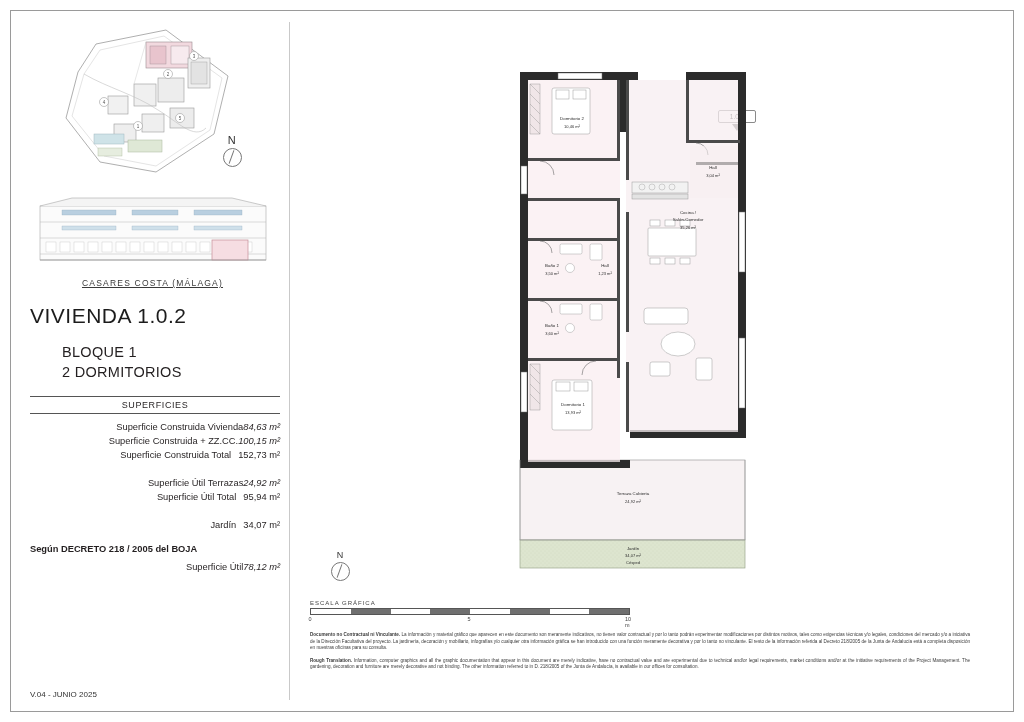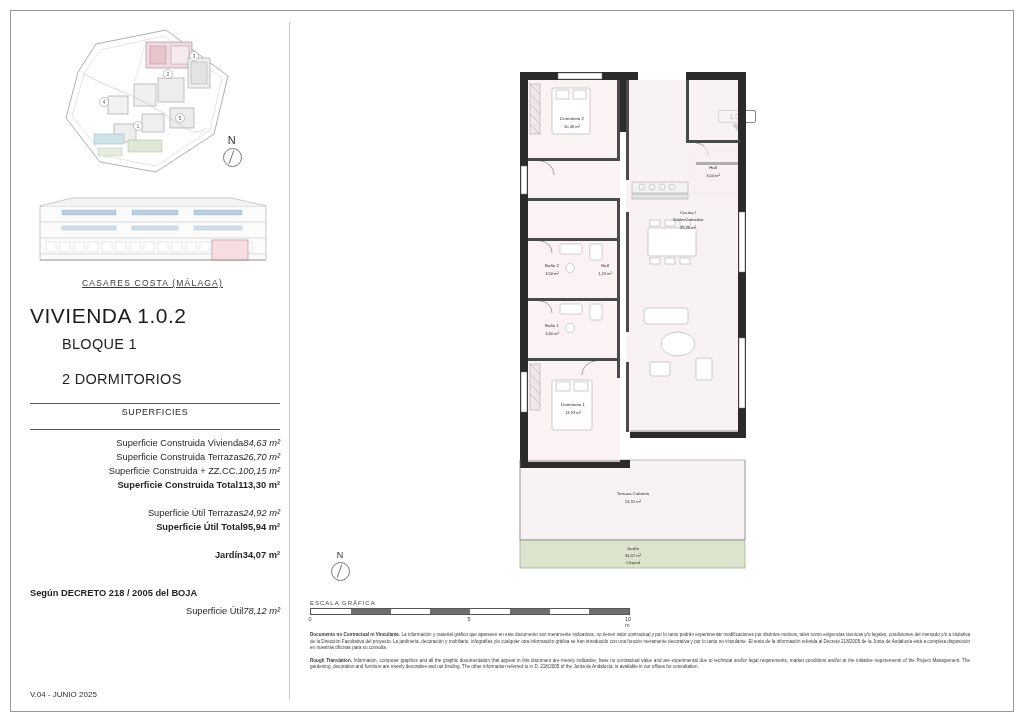--- a/index.html
+++ b/index.html
@@ -106,62 +106,62 @@
 
   .title-block { margin-top: 16px; }
   .title-main {
     font-size: 21px;
     font-weight: normal;
     letter-spacing: .5px;
     color: #1c1c1c;
   }
   .title-sub1 {
     font-size: 14.5px;
-    margin-top: 8px;
+    margin-top: 16px;
     margin-left: 32px;
     letter-spacing: .3px;
   }
   .title-sub2 {
     font-size: 14.5px;
-    margin-top: 19px;
+    margin-top: 4px;
     margin-left: 32px;
     letter-spacing: .3px;
   }
 
   
   .surfaces {
     margin-top: 16px;
     width: 250px;
     font-size: 9px;
   }
   .surf-head {
     text-align: center;
     font-size: 9px;
     letter-spacing: .6px;
-    padding-bottom: 12px;
+    padding-bottom: 3px;
     border-bottom: 1px solid #555;
     border-top: 1px solid #555;
     padding-top: 3px;
   }
   .surf-rows { margin-top: 6px; }
   .surf-row {
     display: flex;
     justify-content: flex-end;
     line-height: 14px;
     font-size: 9.3px;
   }
   .surf-row .label { }
   .surf-row .value { font-style: italic; }
   .surf-row.bold .label,
-  .surf-row.bold .value { font-weight: bold; font-style: normal; }
+  .surf-row.bold .value { font-weight: normal; font-style: normal; margin-left: 7px; }
   .surf-gap { height: 8px; }
   .decreto {
     font-size: 9.3px;
     font-weight: bold;
-    margin-top: 18px;
+    margin-top: 4px;
     margin-bottom: 4px;
   }
   .version {
     position: absolute;
     left: 0;
     top: 668px;
     font-size: 8px;
     color: #333;
   }
 
@@ -375,30 +375,26 @@
     </div>
 
     <div class="surfaces">
       <div class="surf-head">SUPERFICIES</div>
       <div class="surf-rows">
         <div class="surf-row">
           <span class="label">Superficie Construida Vivienda</span>
           <span class="value">84,63 m²</span>
         </div>
         <div class="surf-row">
-          <span class="label">Superficie Construida Terrazas</span>
-          <span class="value">26,70 m²</span>
-        </div>
-        <div class="surf-row">
           <span class="label">Superficie Construida + ZZ.CC.</span>
           <span class="value">100,15 m²</span>
         </div>
         <div class="surf-row bold">
           <span class="label">Superficie Construida Total</span>
-          <span class="value">113,30 m²</span>
+          <span class="value">152,73 m²</span>
         </div>
       </div>
 
       <div class="surf-gap"></div>
 
       <div class="surf-rows">
         <div class="surf-row">
           <span class="label">Superficie Útil Terrazas</span>
           <span class="value">24,92 m²</span>
         </div>

